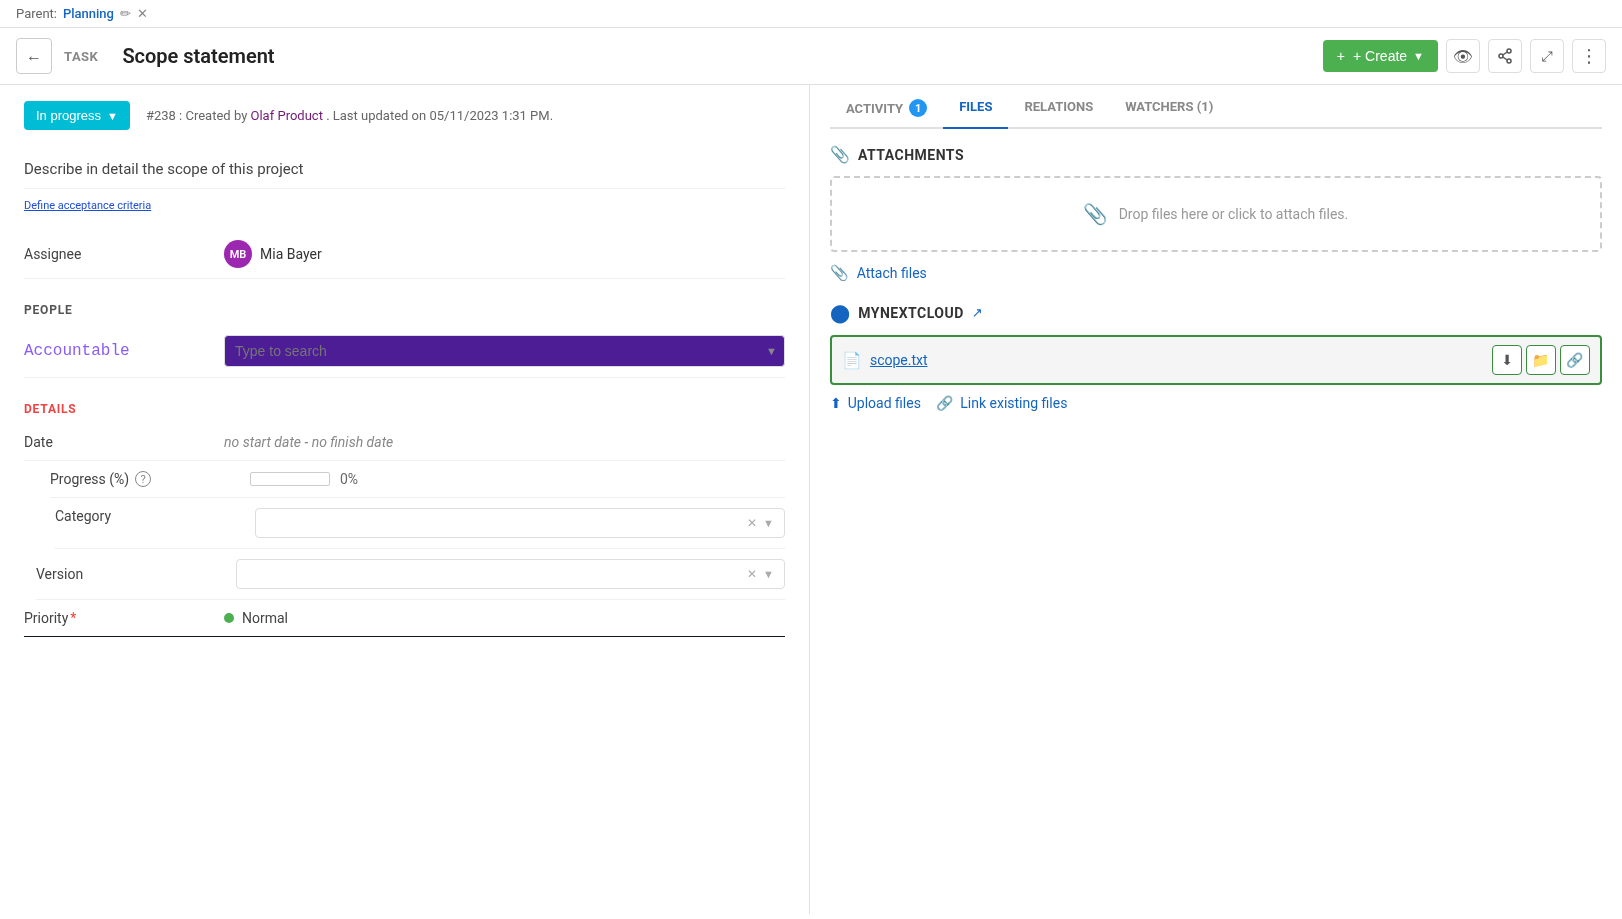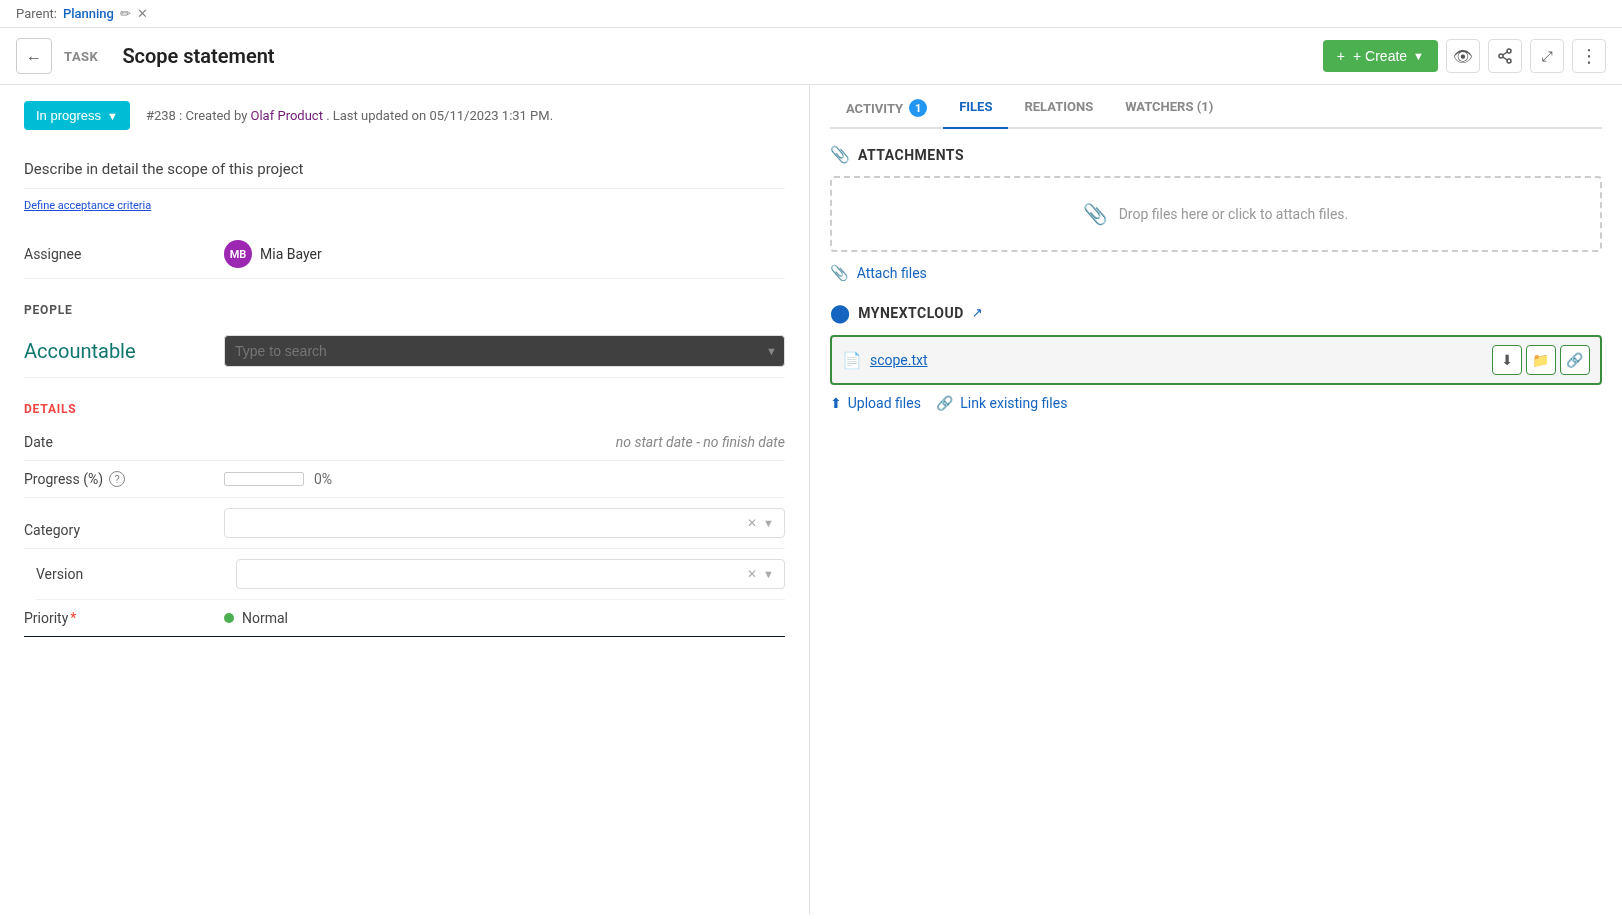--- a/index.html
+++ b/index.html
@@ -66,46 +66,46 @@
 
     <div style="display: flex; align-items: center; padding: 10px 0; border-bottom: 1px solid #f0f0f0;">
       <div style="width: 200px; font-size: 14px; color: #444;">Assignee</div>
       <div style="flex: 1; display: flex; align-items: center; gap: 8px;">
         <div style="width: 28px; height: 28px; border-radius: 50%; background: #9c27b0; color: #fff; display: flex; align-items: center; justify-content: center; font-size: 11px; font-weight: 600;">MB</div>
         <span style="font-size: 14px;">Mia Bayer</span>
       </div>
     </div>
     <div style="font-size: 12px; font-weight: 700; color: #555; letter-spacing: 0.8px; margin: 24px 0 8px; text-transform: uppercase;">PEOPLE</div>
     <div style="display: flex; align-items: center; padding: 10px 0; border-bottom: 1px solid #f0f0f0;">
-      <div style="width: 200px; font-size: 20px; color: #0f766e;">Accountable</div>
+      <div style="width: 200px; font-size: 16px; color: #8b5cf6; font-family: Liberation Mono, monospace;">Accountable</div>
       <div style="flex: 1; position: relative;">
-        <input type="text" placeholder="Type to search" style="width: 100%; border: 1px solid rgb(221, 221, 221); border-radius: 4px; padding: 7px 30px 7px 10px; font-size: 14px; color: rgb(153, 153, 153); background: #404040; outline: none;">
+        <input type="text" placeholder="Type to search" style="width: 100%; border: 1px solid rgb(221, 221, 221); border-radius: 4px; padding: 7px 30px 7px 10px; font-size: 14px; color: rgb(153, 153, 153); background: #4c1d95; outline: none;">
         <span style="position: absolute; right: 8px; top: 50%; transform: translateY(-50%); color: #888; font-size: 11px; pointer-events: none;">▼</span>
       </div>
     </div>
 
     <div style="font-size: 12px; font-weight: 700; color: #ef4444; letter-spacing: 0.8px; margin: 24px 0 8px; text-transform: uppercase;">DETAILS</div>
 
     <div style="display: flex; align-items: center; padding: 10px 0; border-bottom: 1px solid #f0f0f0;">
       <div style="width: 200px; font-size: 14px; color: #444;">Date</div>
-      <div style="flex: 1; font-size: 14px; color: #888; font-style: italic; cursor: pointer; text-align: right;">no start date - no finish date</div>
+      <div style="flex: 1; font-size: 14px; color: #888; font-style: italic; cursor: pointer;">no start date - no finish date</div>
     </div>
 
-    <div style="display: flex; align-items: flex-start; padding: 10px 0; border-bottom: 1px solid #f0f0f0;">
+    <div style="display: flex; align-items: flex-start; padding: 10px 0; border-bottom: 1px solid #f0f0f0; margin-left: 26px;">
       <div style="width: 200px; font-size: 14px; color: #444; display: flex; align-items: center; gap: 6px;">
         <span>Progress (%)</span>
         <span style="width: 16px; height: 16px; border-radius: 50%; border: 1px solid #888; display: flex; align-items: center; justify-content: center; font-size: 11px; color: #888; cursor: pointer;">?</span>
       </div>
       <div style="flex: 1; display: flex; align-items: center; gap: 10px;">
         <div style="width: 80px; height: 14px; border: 1px solid #ccc; border-radius: 2px; background: #fff; cursor: pointer;"></div>
         <span style="font-size: 14px; color: #666;">0%</span>
       </div>
     </div>
 
-    <div style="display: flex; align-items: flex-end; padding: 10px 0; border-bottom: 1px solid #f0f0f0;">
+    <div style="display: flex; align-items: flex-start; padding: 10px 0; border-bottom: 1px solid #f0f0f0; margin-left: 31px;">
       <div style="width: 200px; font-size: 14px; color: #444;">Category</div>
       <div style="flex: 1; border: 1px solid #ddd; border-radius: 4px; padding: 7px 10px; background: #fff; cursor: pointer; display: flex; align-items: center; justify-content: flex-end; gap: 6px;">
         <span style="color: #aaa; font-size: 12px; cursor: pointer;">✕</span>
         <span style="color: #aaa; font-size: 11px;">▼</span>
       </div>
     </div>
 
     <div style="display: flex; align-items: center; padding: 10px 0; border-bottom: 1px solid #f0f0f0; margin-left: 12px;">
       <div style="width: 200px; font-size: 14px; color: #444;">Version</div>
       <div style="flex: 1; border: 1px solid #ddd; border-radius: 4px; padding: 7px 10px; background: #fff; cursor: pointer; display: flex; align-items: center; justify-content: flex-end; gap: 6px;">

